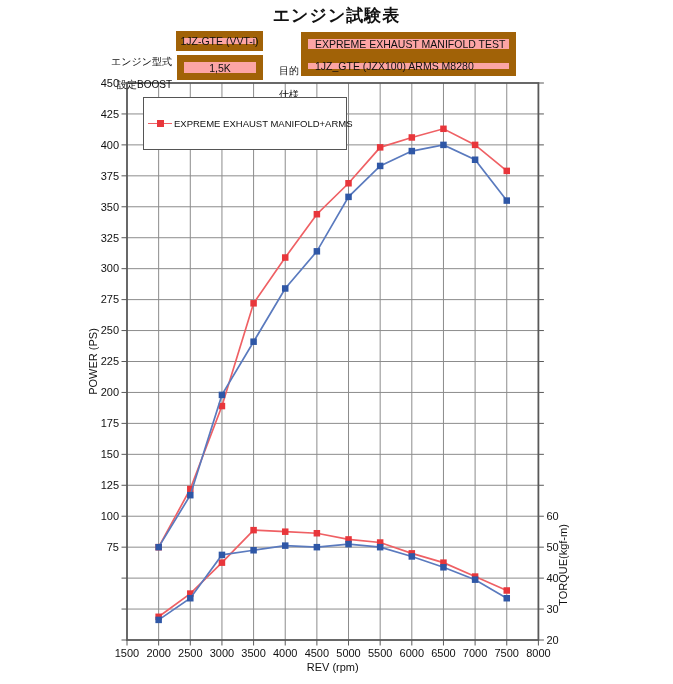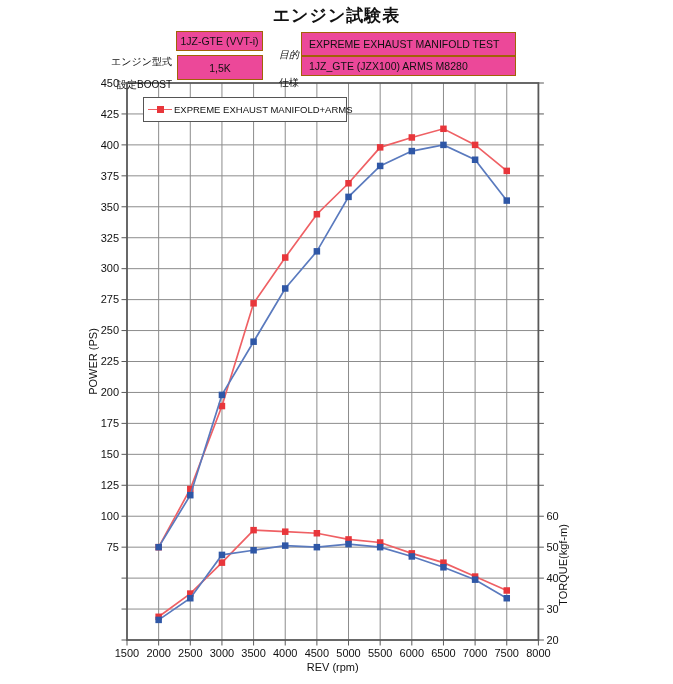--- a/index.html
+++ b/index.html
@@ -3,33 +3,33 @@
 <meta charset="utf-8">
 <style>
   html,body{margin:0;padding:0;background:#fff;}
   body{width:673px;height:684px;position:relative;overflow:hidden;
        font-family:"Liberation Sans","DejaVu Sans",sans-serif;color:#111;}
   #chart-svg{position:absolute;left:0;top:0;z-index:1;}
   svg text{font-family:"Liberation Sans","DejaVu Sans",sans-serif;font-size:11px;fill:#111;}
   .page-title{position:absolute;top:4px;left:0;width:673px;text-align:center;
               font-size:17px;font-weight:bold;z-index:3;letter-spacing:1px;}
   .hlabel{position:absolute;font-size:10px;z-index:3;white-space:nowrap;margin-top:20px;}
-  .hbox{position:absolute;border:1px solid #a16207;background:#ec4899;font-size:10.5px;
+  .hbox{position:absolute;border:7px solid #a16207;background:#fca5a5;font-size:10.5px;
         display:flex;align-items:center;z-index:3;white-space:nowrap;box-sizing:border-box;}
   .hbox.center{justify-content:center;}
   #box-engine{left:176px;top:31px;width:87px;height:20px;}
   #box-boost{left:177px;top:55px;width:86px;height:25px;}
   #box-purpose{left:301px;top:32px;width:215px;height:24px;padding-left:7px;}
   #box-spec{left:301px;top:56px;width:215px;height:20px;padding-left:7px;}
   #lbl-engine{left:90px;top:35px;width:82px;text-align:right;}
   #lbl-boost{left:90px;top:58px;width:82px;text-align:right;}
-  #lbl-purpose{left:279px;top:28px;font-style:italic;}
-  #lbl-spec{left:279px;top:56px;font-family:Liberation Serif, serif;}
+  #lbl-purpose{left:279px;top:44px;}
+  #lbl-spec{left:279px;top:68px;font-family:Liberation Serif, serif;}
   #legend{position:absolute;left:143px;top:97px;width:204px;border:1px solid #555;
-          background:#fff;padding:6px 3px;z-index:5;box-sizing:border-box;}
+          background:#fff;padding:20px 3px;z-index:5;box-sizing:border-box;}
   .lrow{display:flex;align-items:center;height:11px;}
   .lswatch{position:relative;width:27px;height:9px;flex:0 0 27px;}
   .lline{position:absolute;left:1px;right:2px;top:3.6px;height:1.7px;}
   .lsq{position:absolute;left:10px;top:1.2px;width:6.5px;height:6.5px;}
   .llabel{font-size:9.5px;white-space:nowrap;}
 </style>
 </head>
 <body>
 
 <div class="page-title">エンジン試験表</div>

